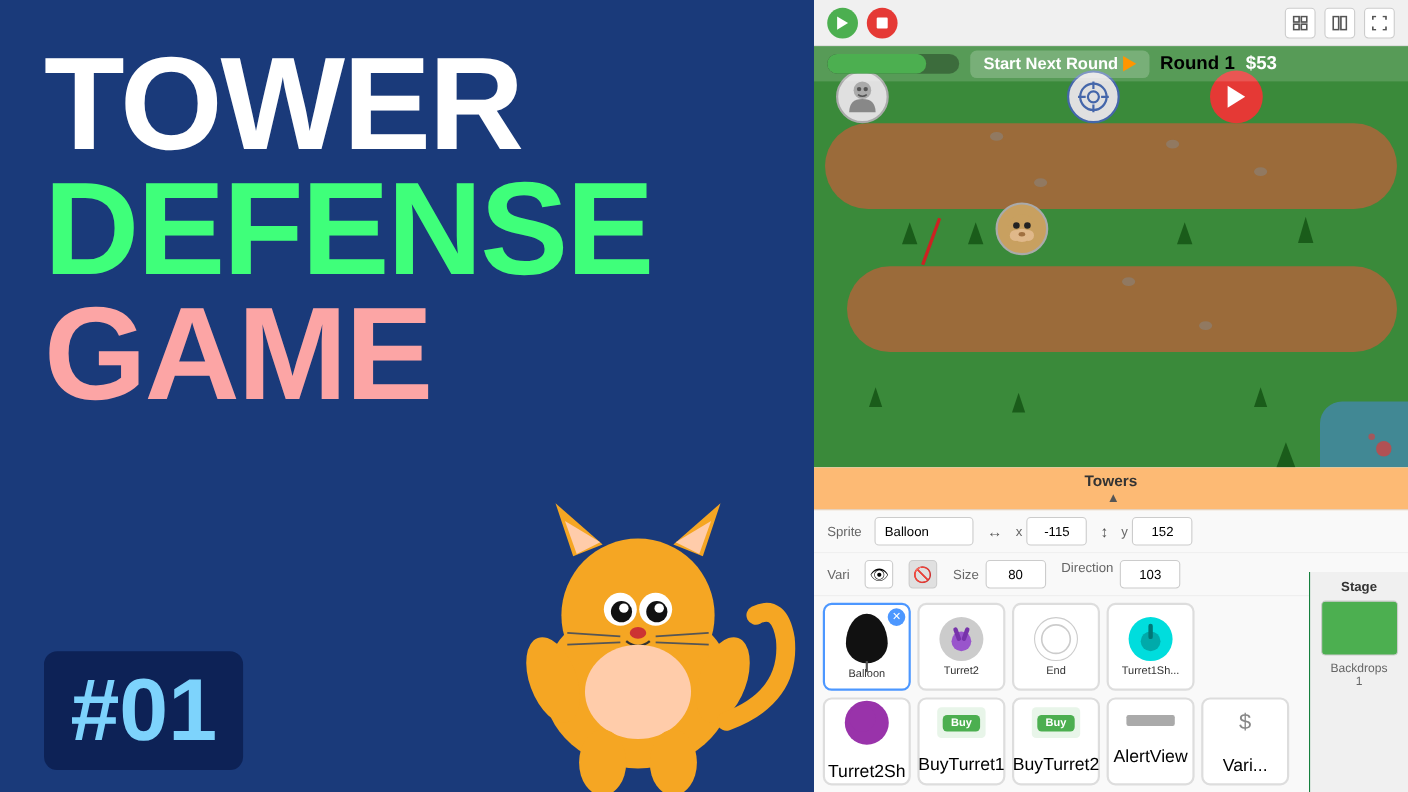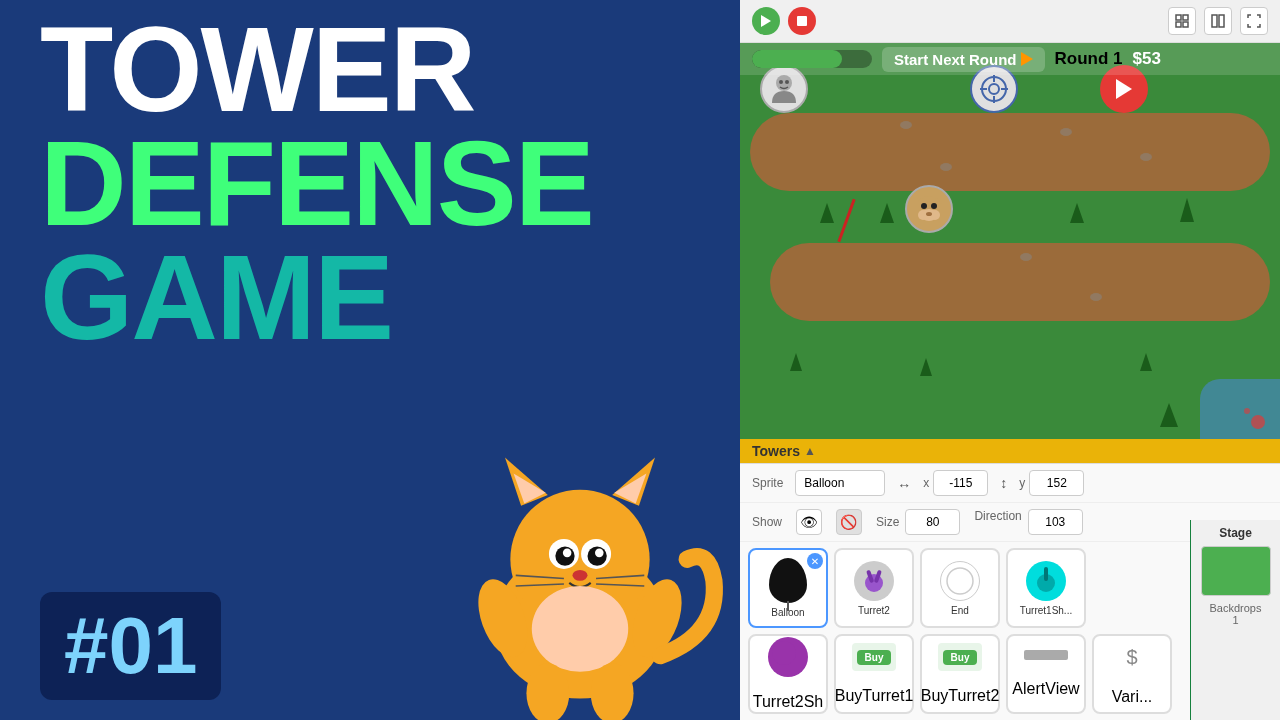--- a/index.html
+++ b/index.html
@@ -14,21 +14,21 @@
 
     
     #left-panel {
       width: 740px;
       height: 720px;
       background: #1a3a7a;
       position: relative;
       display: flex;
       flex-direction: column;
       justify-content: space-between;
-      padding: 12px 40px 20px 40px;
+      padding: 37px 40px 20px 40px;
       overflow: hidden;
     }
 
     #left-panel .title-block {
       flex: 1;
     }
 
     #left-panel .title-tower {
       font-size: 120px;
       font-weight: 900;
@@ -43,21 +43,21 @@
       font-weight: 900;
       color: #3fff7a;
       line-height: 0.95;
       text-transform: uppercase;
       letter-spacing: -2px;
     }
 
     #left-panel .title-game {
       font-size: 120px;
       font-weight: 900;
-      color: #14b8a6;
+      color: #fca5a5;
       line-height: 0.95;
       text-transform: uppercase;
       letter-spacing: -2px;
     }
 
     #left-panel .episode-block {
       position: absolute;
       bottom: 20px;
       left: 40px;
       display: flex;
@@ -273,25 +273,26 @@
     
     #bottom-panel {
       flex: 1;
       background: #f9f9f9;
       display: flex;
       flex-direction: column;
     }
 
     
     #towers-tab {
-      background: #eab308;
+      background: #fdba74;
       border-bottom: 1px solid #ddd;
       padding: 4px 12px;
       display: flex;
       align-items: center;
+      flex-direction: column;
     }
 
     .towers-label {
       font-size: 14px;
       font-weight: 600;
       color: #333;
     }
 
     .towers-chevron {
       margin-left: 4px;
@@ -761,21 +762,21 @@
         <input class="coord-input" type="text" value="-115" style="">
       </div>
       <span class="arrows-icon">↕</span>
       <div class="coord-group">
         <span class="coord-label">y</span>
         <input class="coord-input" type="text" value="152" style="">
       </div>
     </div>
 
     <div id="show-row">
-      <span class="show-label">Show</span>
+      <span class="show-label">Vari</span>
       <button class="eye-btn">👁</button>
       <button class="eye-btn" style="background:#e0e0e0;">🚫</button>
       <div class="size-group">
         <span class="coord-label">Size</span>
         <input class="coord-input" type="text" value="80" style="">
       </div>
       <div class="direction-group">
         <span class="coord-label">Direction</span>
         <input class="coord-input" type="text" value="103" style="">
       </div>

